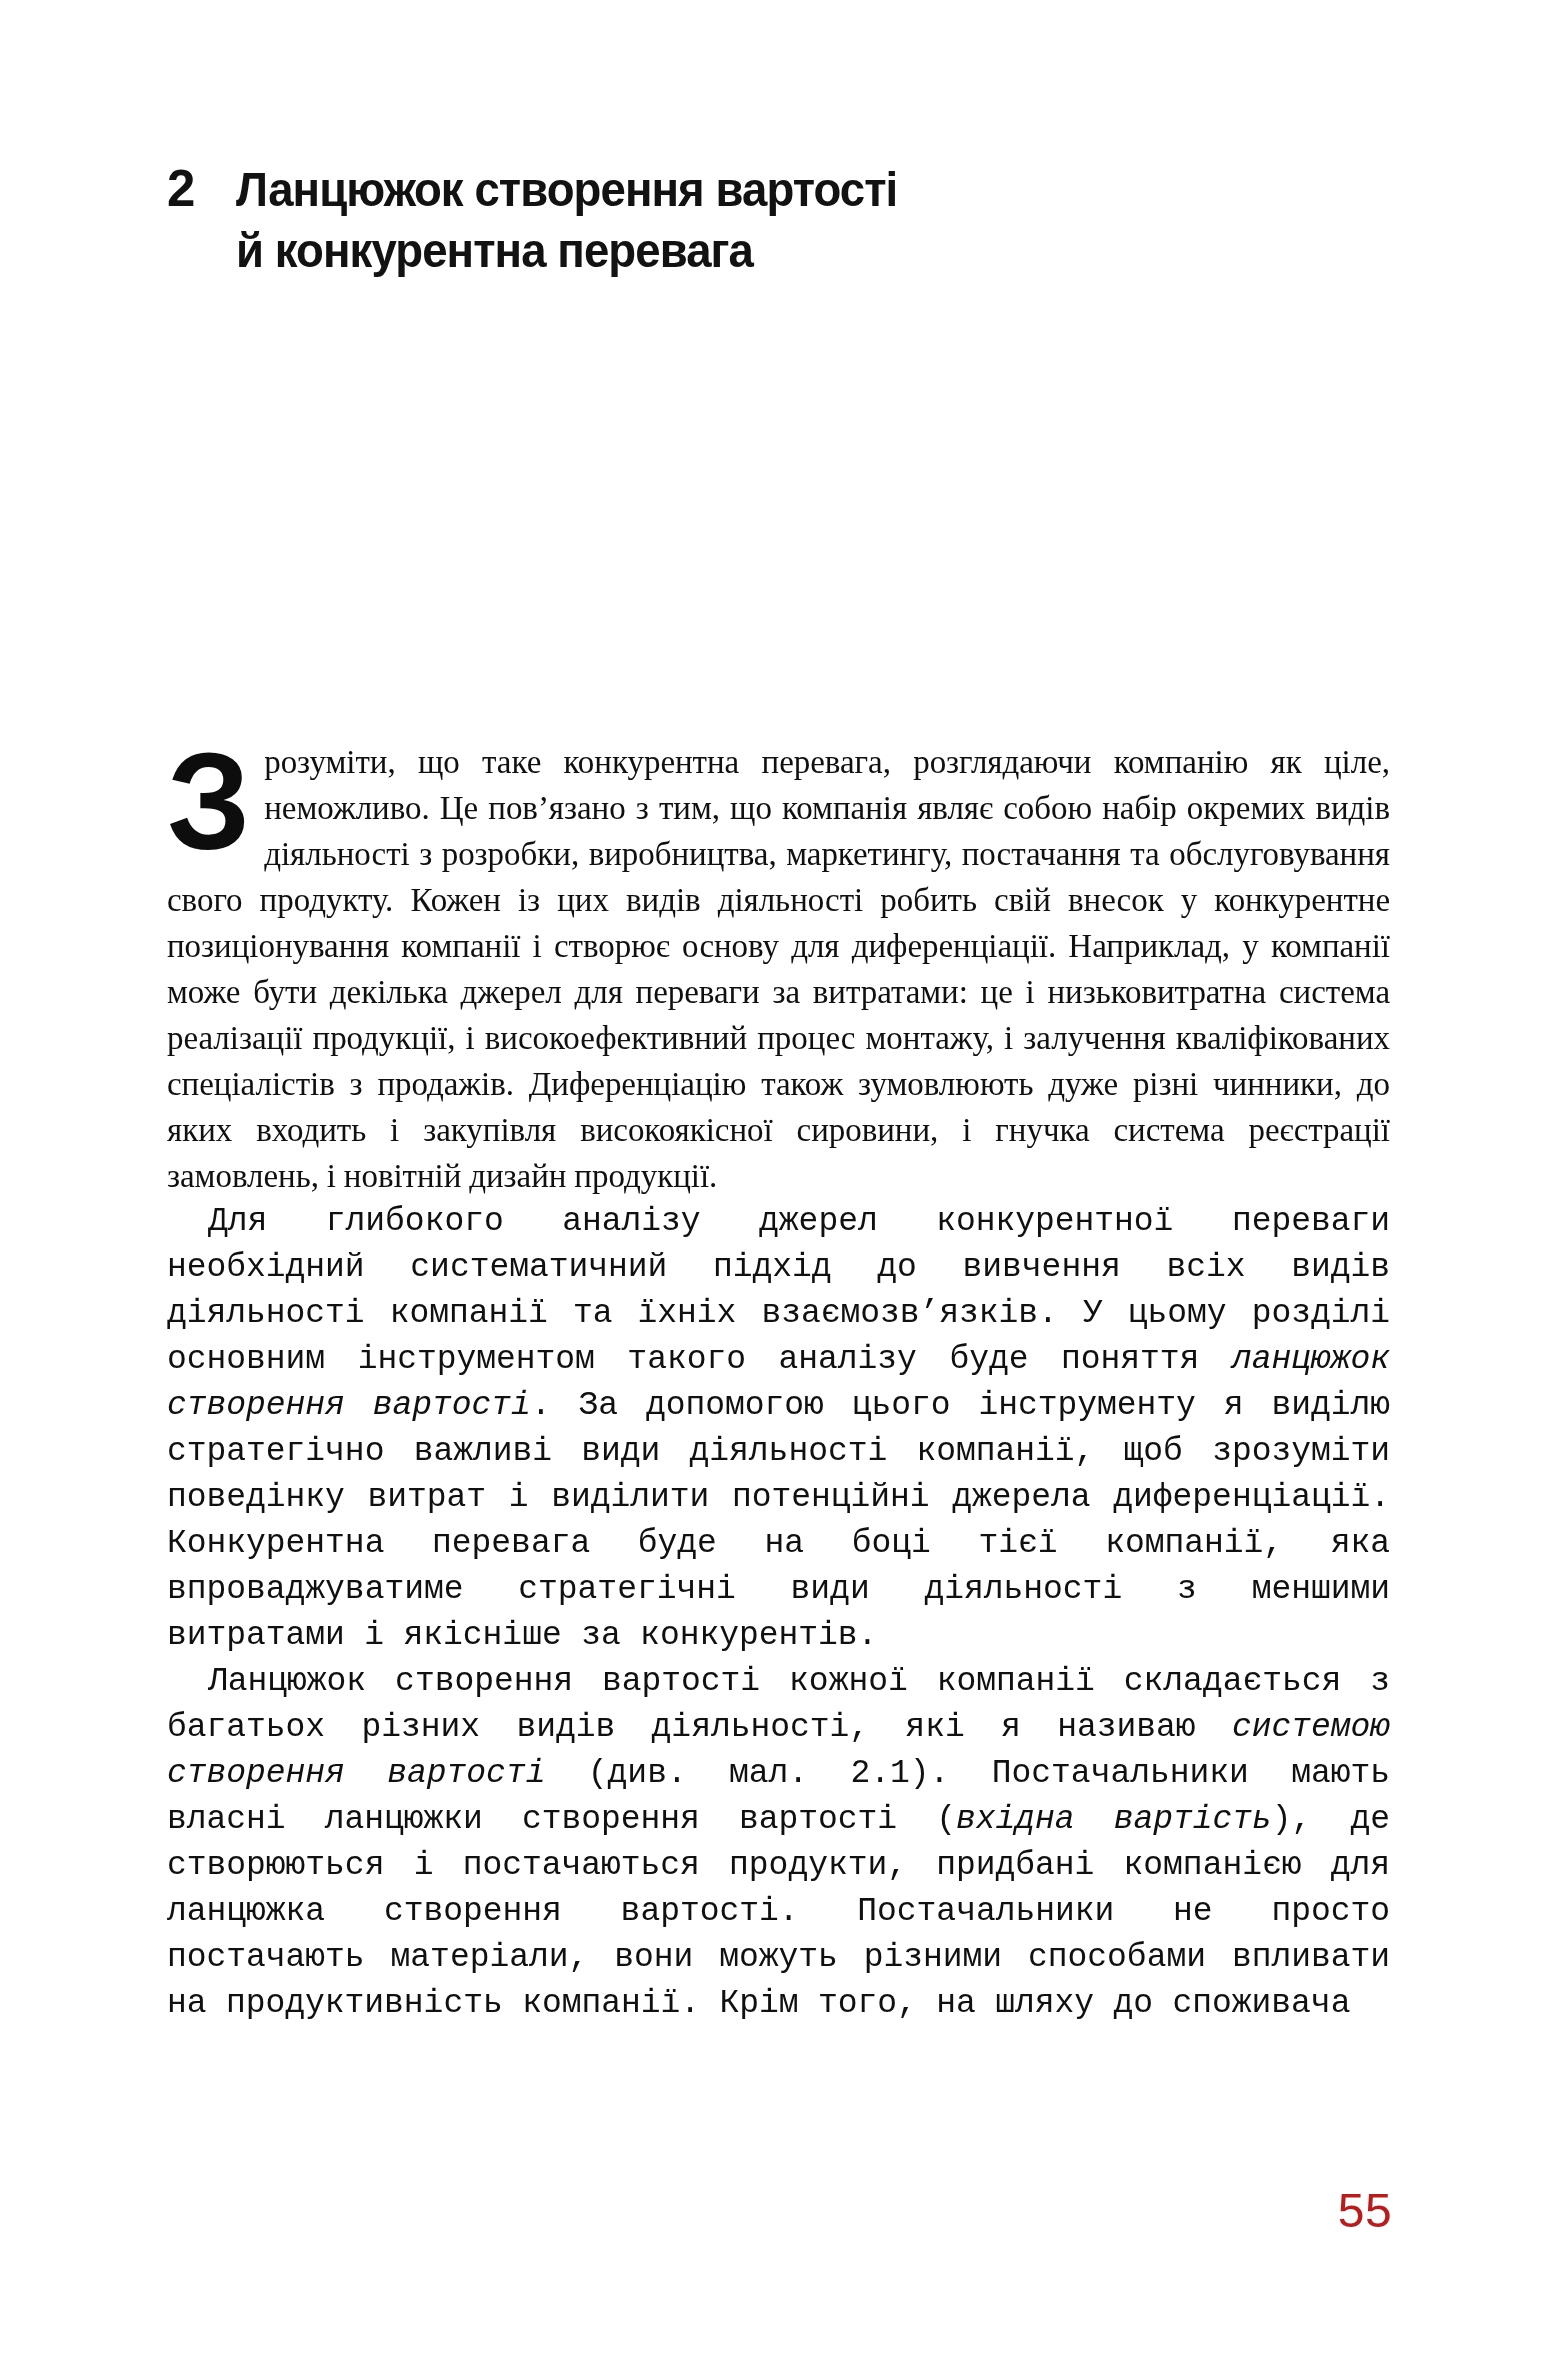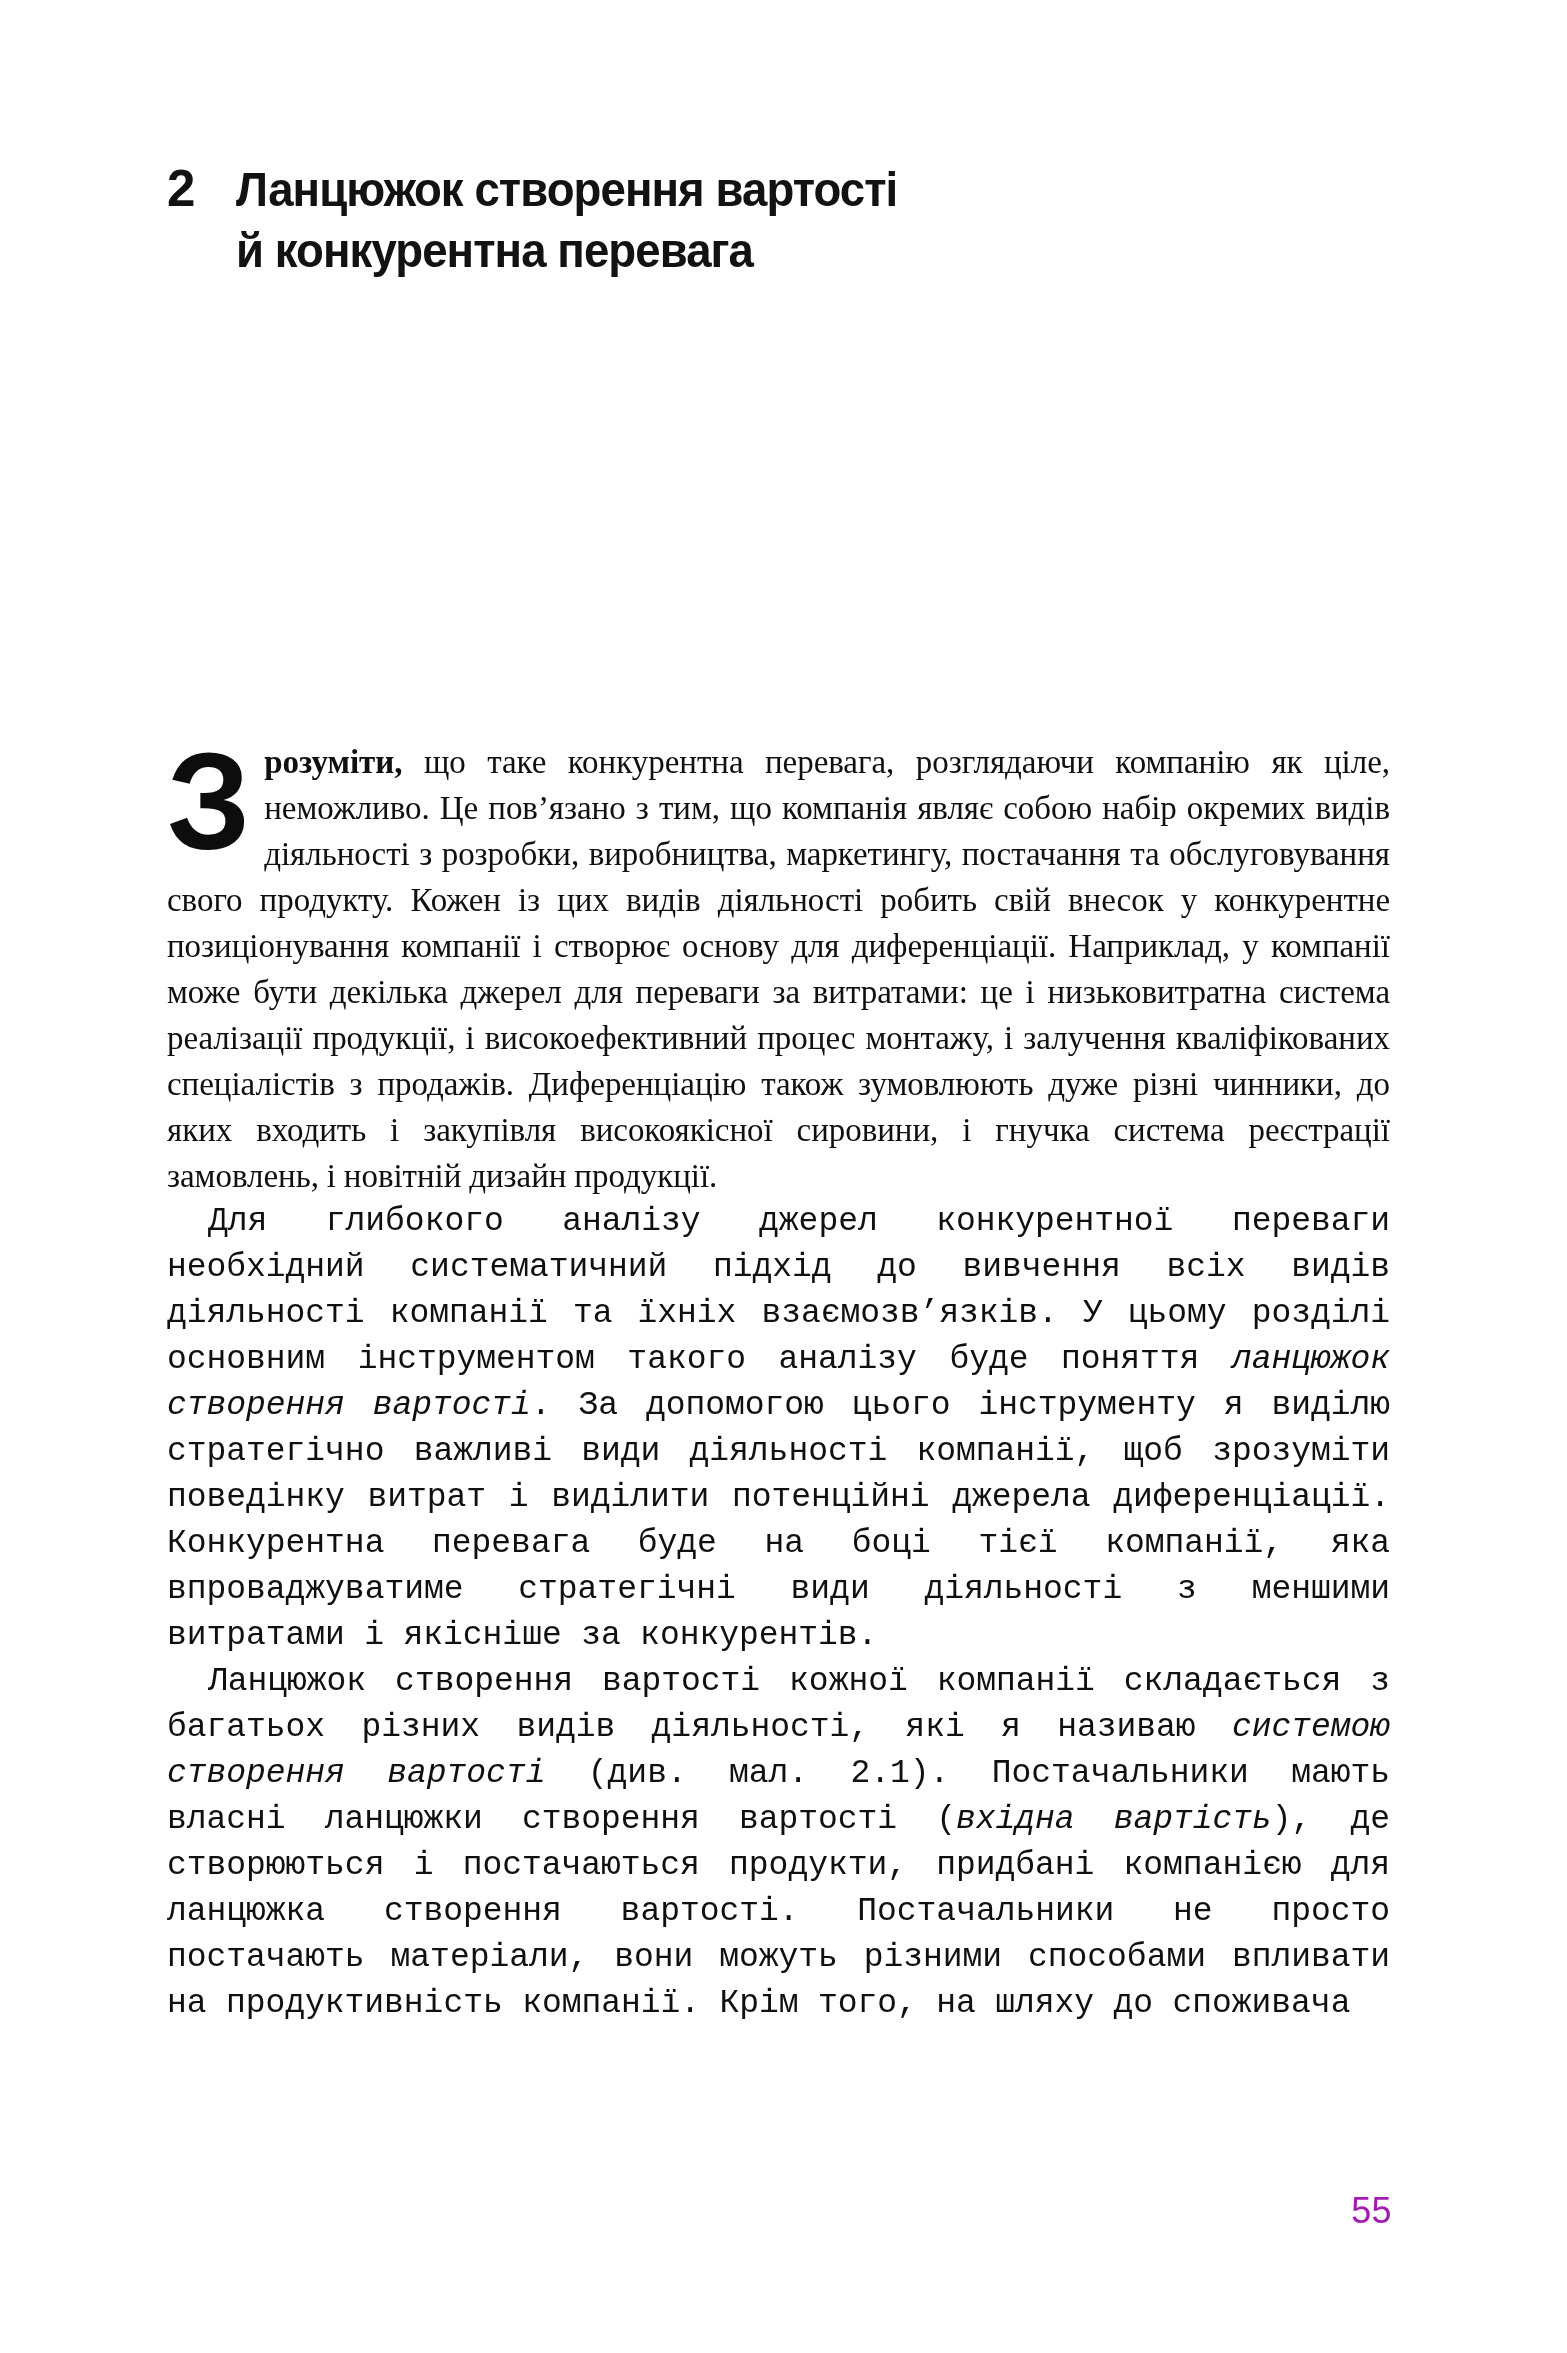--- a/index.html
+++ b/index.html
@@ -66,21 +66,21 @@
     margin: 0;
     letter-spacing: -0.04px;
     word-spacing: -0.3px;
     hyphens: manual;
   }
   .para + .para {
     text-indent: 41px;
     font-family: Liberation Mono, monospace;
   }
   .para b, .para .lead {
-    font-weight: bold;
+    font-weight: normal;
   }
   .para i, .para .ital {
     font-style: italic;
   }
 
   
   .dropcap {
     float: left;
     font-family: "Liberation Sans", "DejaVu Sans", sans-serif;
     font-weight: bold;
@@ -92,23 +92,23 @@
     transform: scaleX(0.97);
     transform-origin: left top;
   }
 
   
   .folio {
     position: absolute;
     right: 176px;
     top: 2190px;
     font-family: "Liberation Sans", "DejaVu Sans", sans-serif;
-    font-size: 36px;
+    font-size: 48px;
     line-height: 42px;
-    color: #a21caf;
+    color: #b91c1c;
     font-weight: normal;
     letter-spacing: 0.4px;
   }
 </style>
 </head>
 <body>
 
 <div class="page">
 
   <div class="chapter-head">

